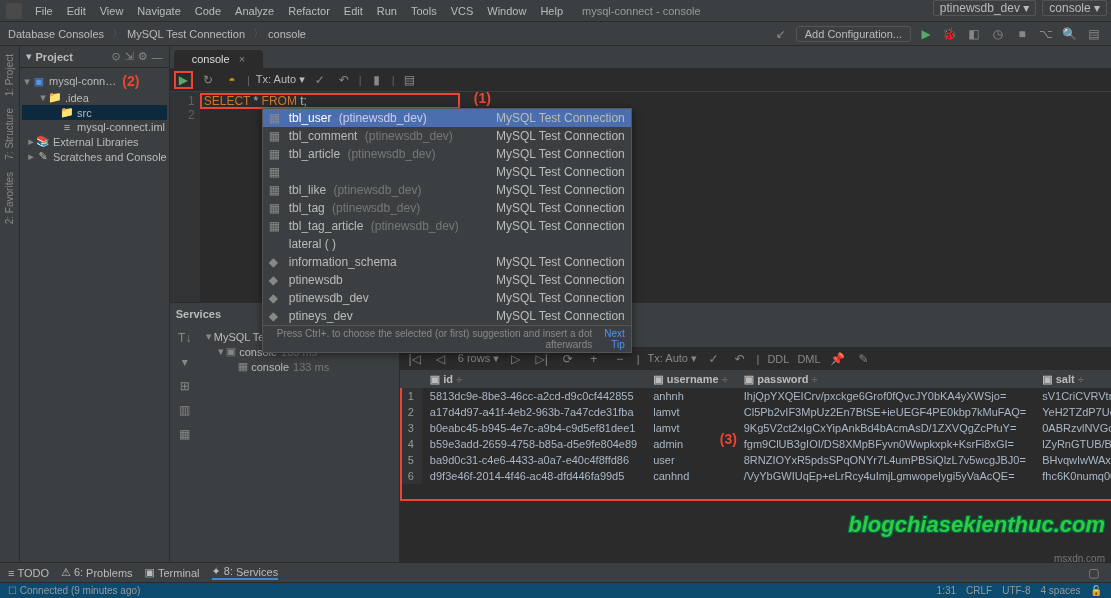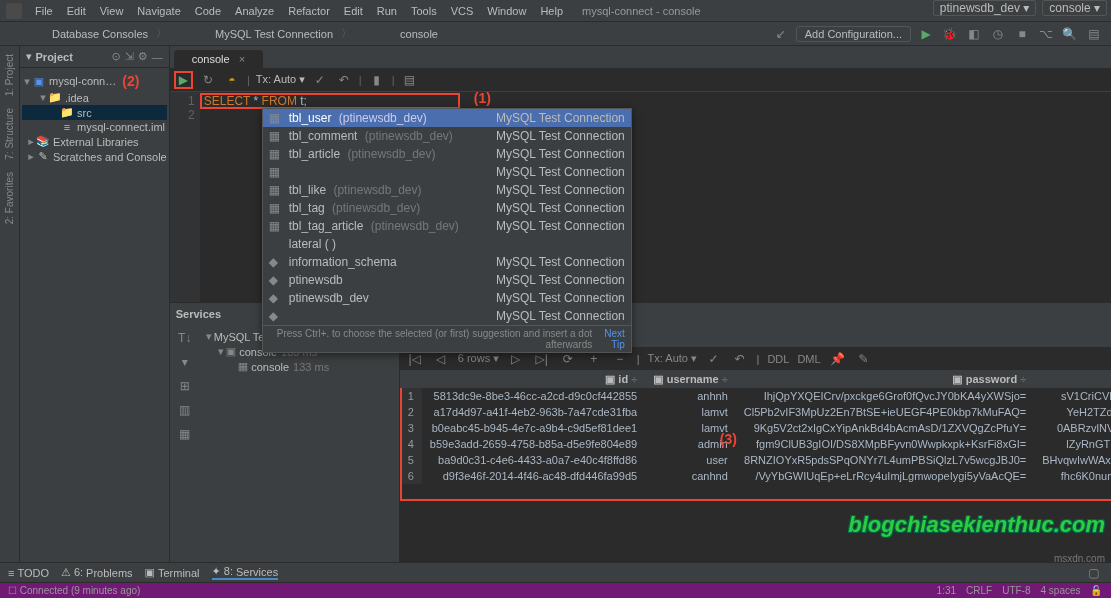--- a/index.html
+++ b/index.html
@@ -8,21 +8,21 @@
 
 .menubar { height: 22px; background: #3c3f41; display: flex; align-items: center; padding: 0 6px; border-bottom: 1px solid #2b2b2b; }
 .menubar .logo { width: 16px; height: 16px; background: #4a4a4a; margin-right: 8px; border-radius: 2px; }
 .menubar .mitem { margin-right: 4px; padding: 2px 5px; cursor: pointer; }
 .menubar .title { margin-left: 10px; color: #999; }
 .menubar .winctrl { margin-left: auto; display: flex; }
 .menubar .winbtn { width: 30px; text-align: center; color: #aaa; cursor: pointer; }
 
 
 .navbar { height: 24px; background: #3c3f41; display: flex; align-items: center; padding: 0 8px; border-bottom: 1px solid #2b2b2b; }
-.navbar .crumb { margin-right: 4px; color: #bbb; margin-left: 44px; }
+.navbar .crumb { margin-right: 4px; color: #bbb; }
 .navbar .sep { color: #666; margin: 0 4px; }
 .navbar .right { margin-left: auto; display: flex; align-items: center; gap: 6px; }
 .pill { background: #3c3f41; border: 1px solid #555; padding: 1px 8px; border-radius: 3px; color: #bbb; }
 .icon-btn { width: 18px; height: 18px; display: flex; align-items: center; justify-content: center; color: #888; cursor: pointer; font-size: 12px; }
 
 
 .main { display: flex; height: calc(100% - 22px - 24px - 20px - 16px); }
 .leftstrip { width: 20px; background: #3c3f41; writing-mode: vertical-rl; display: flex; align-items: center; justify-content: flex-start; padding-top: 8px; color: #888; font-size: 10px; border-right: 1px solid #2b2b2b; }
 .leftstrip span { transform: rotate(180deg); margin-bottom: 12px; cursor: pointer; }
 
@@ -82,30 +82,30 @@
 .svc-body { flex: 1; display: flex; }
 .svc-left { width: 30px; background: #3c3f41; display: flex; flex-direction: column; align-items: center; gap: 6px; padding-top: 4px; color: #888; }
 .svc-tree { width: 200px; background: #3c3f41; padding: 4px; border-right: 1px solid #2b2b2b; }
 .svc-content { flex: 1; background: #2b2b2b; display: flex; flex-direction: column; }
 .svc-tabs { height: 22px; display: flex; align-items: center; background: #3c3f41; padding-left: 4px; gap: 4px; }
 .svc-tabs .stab { padding: 2px 8px; background: #515658; border-radius: 3px 3px 0 0; }
 .svc-tabs .stab.active { background: #2b2b2b; }
 .svc-toolbar { height: 24px; display: flex; align-items: center; padding: 0 6px; gap: 8px; border-bottom: 1px solid #3c3f41; color: #888; font-size: 11px; }
 .table-wrap { flex: 1; overflow: auto; position: relative; font-family: Consolas, monospace; font-size: 11px; }
 table { border-collapse: collapse; width: 100%; }
-th, td { text-align: right; padding: 2px 8px; white-space: nowrap; color: #a9b7c6; }
+th, td { text-align: left; padding: 2px 8px; white-space: nowrap; color: #a9b7c6; }
 th { background: #3c3f41; color: #bbb; position: sticky; top: 0; }
 td.num { color: #999; text-align: right; background: #313335; width: 22px; }
 .table-border { position: absolute; top: 0px; left: 0; right: 2px; height: 130px; border: 2px solid #e43; pointer-events: none; }
 
 
 .tabsbar { height: 20px; background: #3c3f41; display: flex; align-items: center; padding: 0 8px; gap: 12px; border-top: 1px solid #2b2b2b; font-size: 11px; color: #bbb; }
 .tabsbar .ttab { cursor: pointer; display: flex; align-items: center; gap: 3px; }
 .tabsbar .ttab.active { border-bottom: 2px solid #4a88c7; }
-.statusbar { height: 16px; background: #701a75; display: flex; align-items: center; padding: 0 8px; font-size: 10px; color: #999; border-top: 1px solid #2b2b2b; }
+.statusbar { height: 16px; background: #0c4a6e; display: flex; align-items: center; padding: 0 8px; font-size: 10px; color: #999; border-top: 1px solid #2b2b2b; }
 .statusbar .right { margin-left: auto; display: flex; gap: 10px; }
 
 
 .svc-tree .node { display:flex; align-items:center; padding:1px 0; }
 .svc-tree .ms { color:#777; margin-left:4px; }
 .watermark { position:absolute; bottom:60px; right:6px; font-style: italic; font-weight:bold; font-size:22px; color:#2ecc40; text-shadow:1px 1px 0 #064, -1px -1px 0 #064, 1px -1px 0 #064, -1px 1px 0 #064; pointer-events:none; }
 .sub { position:absolute; bottom:34px; right:6px; font-size:10px; color:#777; pointer-events:none; }
 </style>
 </head>
 <body>
@@ -291,20 +291,21 @@
                   <span class="pn">ptinewsdb <span class="pd"></span></span>
                   <span class="pr">MySQL Test Connection</span>
                 </div>
                 <div class="popup-row">
                   <span class="pi">◆</span>
                   <span class="pn">ptinewsdb_dev <span class="pd"></span></span>
                   <span class="pr">MySQL Test Connection</span>
                 </div>
                 <div class="popup-row">
                   <span class="pi">◆</span>
+                  <span class="pn">ptineys_dev <span class="pd"></span></span>
                   <span class="pr">MySQL Test Connection</span>
                 </div>
               </div>
             <div class="popup-hint">
               <span>Press Ctrl+. to choose the selected (or first) suggestion and insert a dot afterwards</span>
               <a>Next Tip</a>
             </div>
           </div>
         </div>
 

